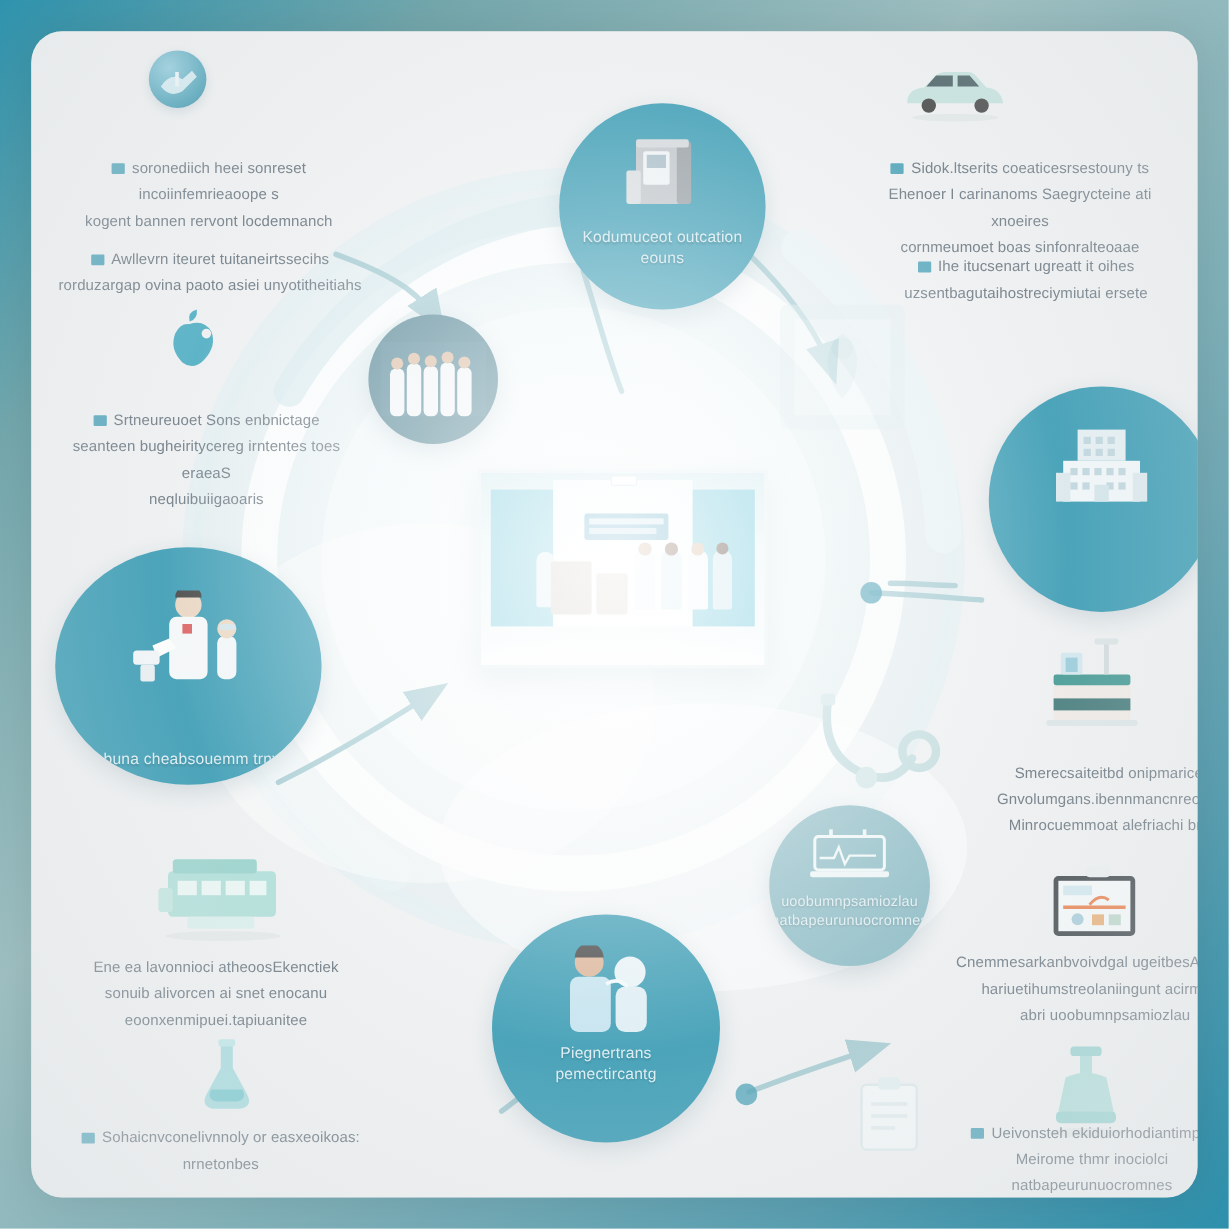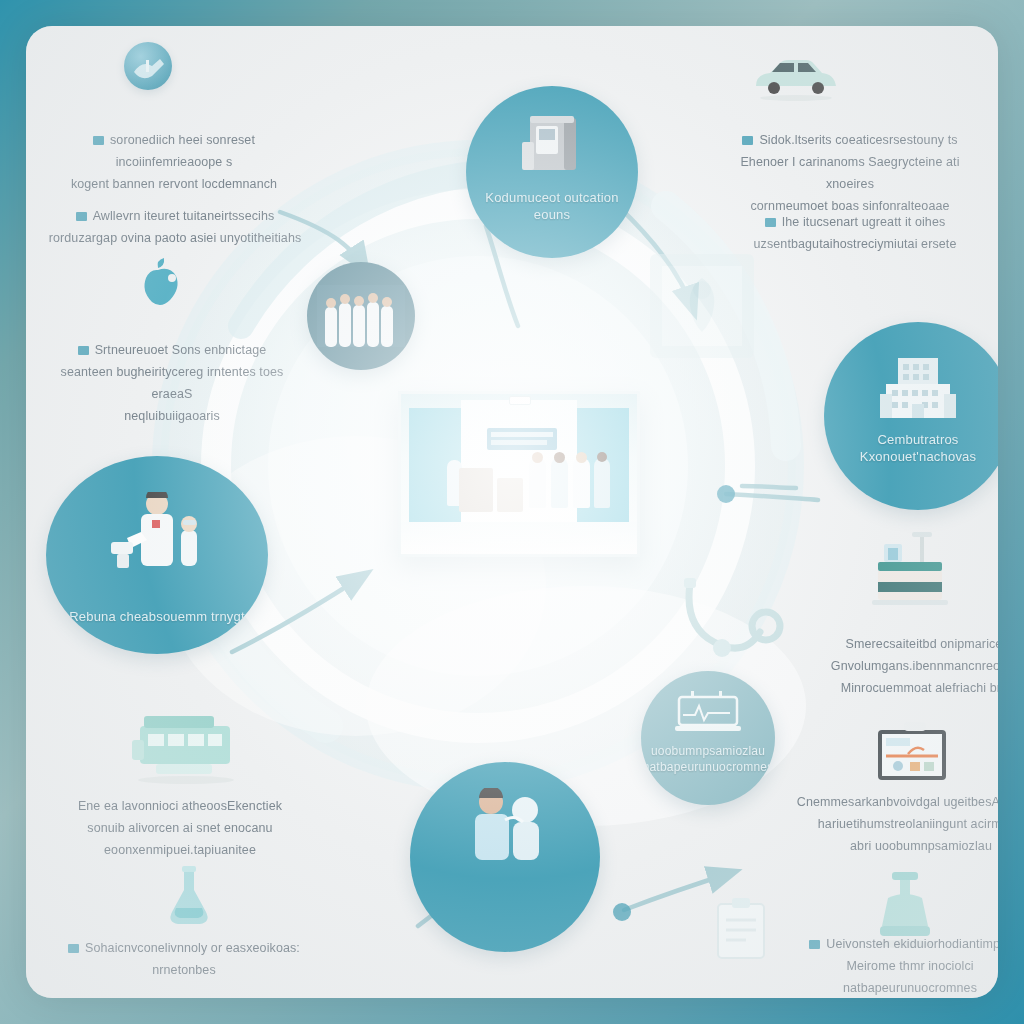--- a/index.html
+++ b/index.html
@@ -213,21 +213,21 @@
         <path d="M49,6 a11,11 0 0 1 22,0 z" fill="#2b2b2b"></path>
         <rect x="44" y="22" width="32" height="52" rx="6" fill="#f6f9fa"></rect>
         <rect x="55" y="28" width="8" height="8" fill="#d94a4a"></rect>
         <path d="M30,46 l14,-6 6,8 -16,8z" fill="#ffffff"></path>
         <rect x="14" y="50" width="22" height="12" rx="3" fill="#f2f6f8"></rect>
         <rect x="20" y="62" width="12" height="14" rx="2" fill="#e8eef1"></rect>
         <rect x="84" y="38" width="16" height="36" rx="6" fill="#f2f7f9"></rect>
         <circle cx="92" cy="32" r="8" fill="#ead4bd"></circle>
         <rect x="86" y="28" width="13" height="5" rx="2" fill="#cfe3ea"></rect>
       </svg>
-      <div class="node-label" style="margin-bottom:28px;">
+      <div class="node-label" style="margin-bottom:12px;">
         <span class="line">Rebuna</span>
         <span class="line">cheabsouemm trnygt</span>
       </div>
     </div>
 
     <div class="node node-teal" style="left:798px; top:296px; width:188px; height:188px;">
       <svg class="node-art" style="top:32px;" width="84" height="68" viewBox="0 0 84 68">
         <rect x="22" y="4" width="40" height="26" fill="#e3eef2"></rect>
         <rect x="10" y="30" width="64" height="34" fill="#f1f7f9"></rect>
         <rect x="4" y="40" width="12" height="24" fill="#d9e8ec"></rect>
@@ -244,24 +244,20 @@
             <rect x="36" y="36" width="6" height="6"></rect>
           <rect x="46" y="36" width="6" height="6"></rect>
             <rect x="56" y="36" width="6" height="6"></rect>
           <rect x="16" y="48" width="6" height="6"></rect>
             <rect x="26" y="48" width="6" height="6"></rect>
           <rect x="46" y="48" width="6" height="6"></rect>
             <rect x="56" y="48" width="6" height="6"></rect>
         </g>
         <rect x="36" y="50" width="12" height="14" fill="#cfe3e9"></rect>
       </svg>
-      <div class="node-label" style="margin-bottom:44px;">
-        <span class="line">Cembutratros</span>
-        <span class="line">Kxonouet'nachovas</span>
-      </div>
     </div>
 
     <div class="node node-soft" style="left:615px; top:645px; width:134px; height:134px;">
       <svg class="node-art" style="top:20px;" width="66" height="42" viewBox="0 0 66 42">
         <rect x="4" y="6" width="58" height="28" rx="3" fill="none" stroke="#f0f7f8" stroke-width="2.5"></rect>
         <path d="M8,24 h12 l4,-9 5,14 4,-7 h22" fill="none" stroke="#f0f7f8" stroke-width="2"></path>
         <rect x="0" y="35" width="66" height="5" rx="2" fill="#eef6f7"></rect>
         <rect x="16" y="0" width="3" height="7" fill="#eef6f7"></rect>
         <rect x="44" y="0" width="3" height="7" fill="#eef6f7"></rect>
       </svg>
@@ -273,20 +269,24 @@
 
     <div class="node node-teal" style="left:384px; top:736px; width:190px; height:190px;">
       <svg class="node-art" style="top:26px;" width="96" height="72" viewBox="0 0 96 72">
         <circle cx="34" cy="14" r="12" fill="#d9ad8d"></circle>
         <path d="M22,10 a12,12 0 0 1 24,0 z" fill="#2e2e2e"></path>
         <rect x="18" y="26" width="34" height="46" rx="7" fill="#bfe2ef"></rect>
         <circle cx="68" cy="22" r="13" fill="#e7f3f7"></circle>
         <rect x="56" y="34" width="26" height="38" rx="8" fill="#ddeef4"></rect>
         <path d="M48,32 q10,-6 18,2" stroke="#f4fafc" stroke-width="3" fill="none"></path>
       </svg>
+      <div class="node-label" style="margin-bottom:48px;">
+        <span class="line">Piegnertrans</span>
+        <span class="line">pemectircantg</span>
+      </div>
     </div>
 
     <div class="iconcirc" style="left:98px; top:16px; width:48px; height:48px;">
       <svg width="48" height="48" viewBox="0 0 48 48" style="display:block;">
         <path d="M10,30 q8,-12 18,-6 l8,-7 4,5 -12,12 q-10,6 -18,-4z" fill="#d9f0f5" opacity=".9"></path>
         <rect x="22" y="18" width="3" height="12" fill="#eaf7fa"></rect>
       </svg>
     </div>
 
     <svg class="icon-art" style="left:722px; top:20px;" width="96" height="56" viewBox="0 0 96 56">

